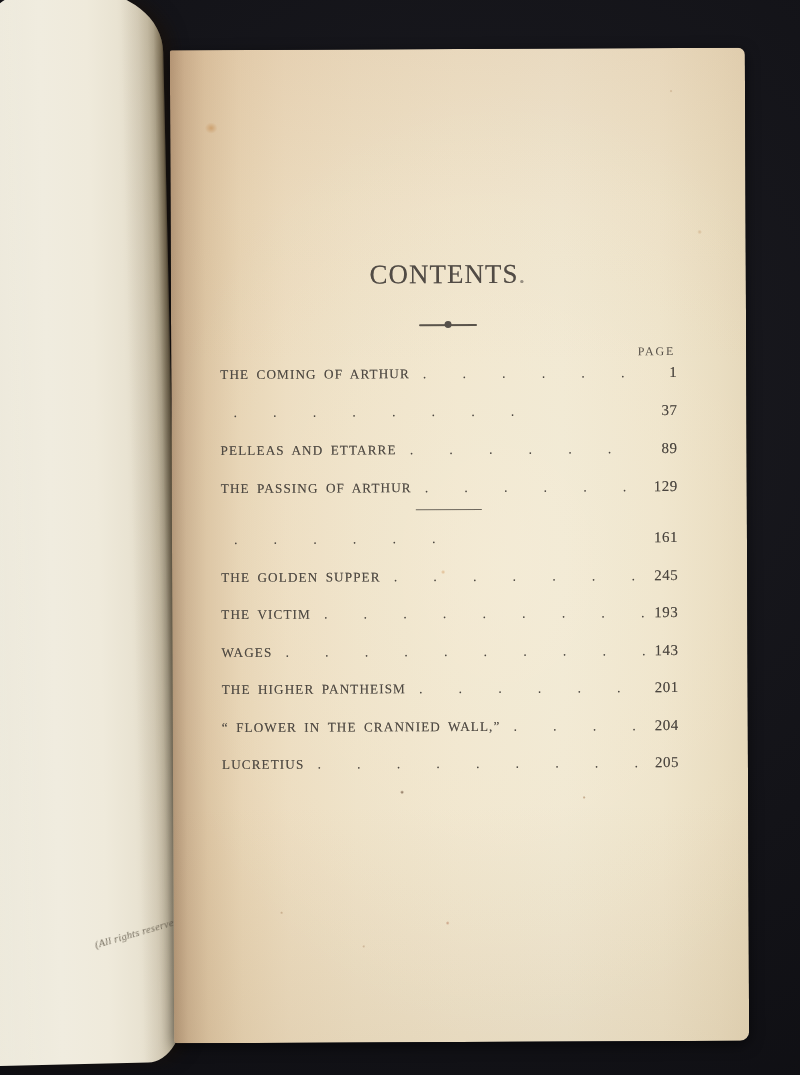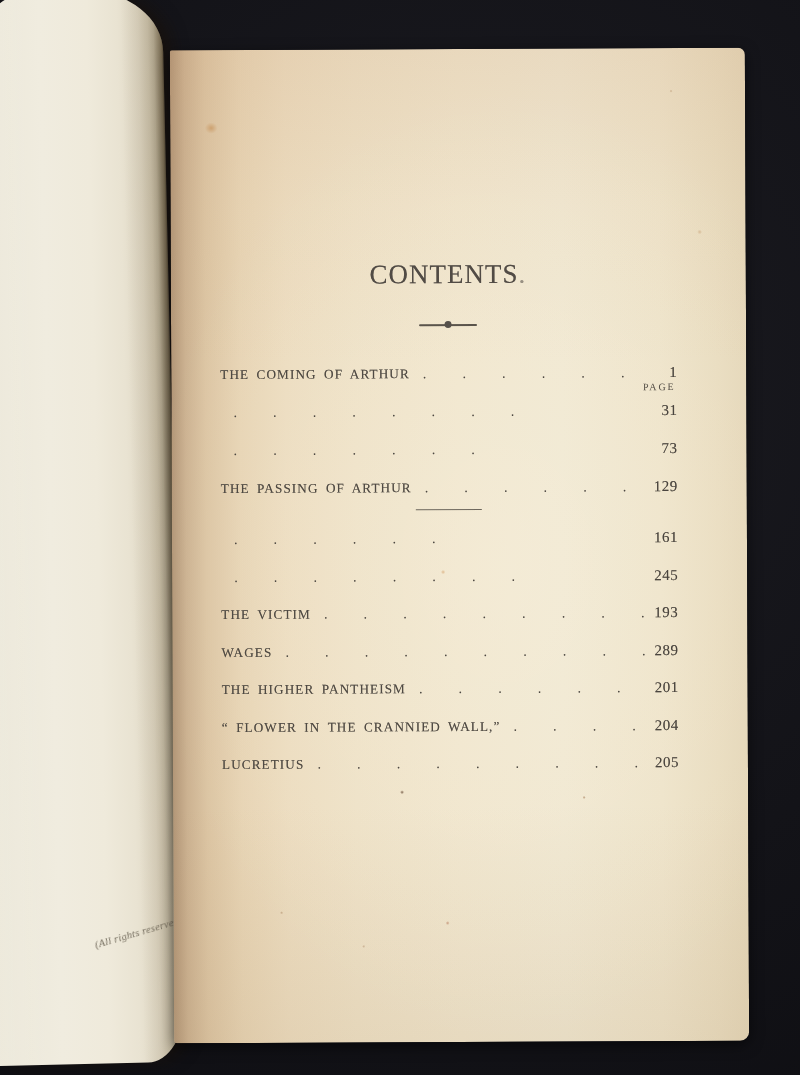--- a/index.html
+++ b/index.html
@@ -69,21 +69,21 @@
     text-shadow:0 0 0.6px rgba(81,75,69,0.5);
   }
   .page-title .faint{opacity:0.55;}
 
   .ornament{position:absolute;left:277px;top:272px;width:58px;height:8px;transform:translateX(-50%);}
   .orn-line{display:block;height:1.6px;background:#5a544b;margin-top:3px;border-radius:1px;}
   .orn-dot{position:absolute;left:50%;top:0.2px;width:7px;height:7px;background:#55504a;border-radius:50%;transform:translateX(-50%);}
 
   .page-label{
     position:absolute;top:296px;right:71px;
-    font-size:10px;letter-spacing:1.8px;color:#575149;line-height:14px;margin-top:36px;
+    font-size:12px;letter-spacing:1.8px;color:#575149;line-height:14px;
   }
 
   .toc{position:absolute;left:49px;top:305px;width:457px;}
   .toc-row{display:flex;align-items:baseline;height:38px;line-height:38px;}
   .toc-row.g2{height:37.5px;line-height:37.5px;}
   .toc-row .t{
     flex:0 0 auto;font-size:13.2px;letter-spacing:1.1px;word-spacing:3px;
     white-space:pre;color:#4f4a44;text-shadow:0 0 0.5px rgba(85,76,64,0.55);
   }
   .toc-row .l{
@@ -122,51 +122,53 @@
     <div class="page-label">PAGE</div>
 
     <div class="toc">
         <div class="toc-row">
           <span class="t">THE COMING OF ARTHUR</span>
           <span class="l">.......</span>
           <span class="p">1</span>
         </div>
         <div class="toc-row">
           <span class="l">........</span>
-          <span class="p">31</span>
+          <span class="p">37</span>
         </div>
         <div class="toc-row">
+          <span class="t">PELLEAS AND ETTARRE</span>
           <span class="l">.......</span>
-          <span class="p">73</span>
+          <span class="p">89</span>
         </div>
         <div class="toc-row">
           <span class="t">THE PASSING OF ARTHUR</span>
           <span class="l">........</span>
           <span class="p">129</span>
         </div>
         <div class="toc-divider">
           <span></span>
         </div>
         <div class="toc-row g2">
           <span class="l">......</span>
           <span class="p">161</span>
         </div>
         <div class="toc-row g2">
+          <span class="t">THE GOLDEN SUPPER</span>
           <span class="l">........</span>
           <span class="p">245</span>
         </div>
         <div class="toc-row g2">
           <span class="t">THE VICTIM</span>
           <span class="l">..........</span>
           <span class="p">193</span>
         </div>
         <div class="toc-row g2">
           <span class="t">WAGES</span>
           <span class="l">...........</span>
-          <span class="p">289</span>
+          <span class="p">143</span>
         </div>
         <div class="toc-row g2">
           <span class="t">THE HIGHER PANTHEISM</span>
           <span class="l">.......</span>
           <span class="p">201</span>
         </div>
         <div class="toc-row g2">
           <span class="t">“ FLOWER IN THE CRANNIED WALL,”</span>
           <span class="l">.....</span>
           <span class="p">204</span>

